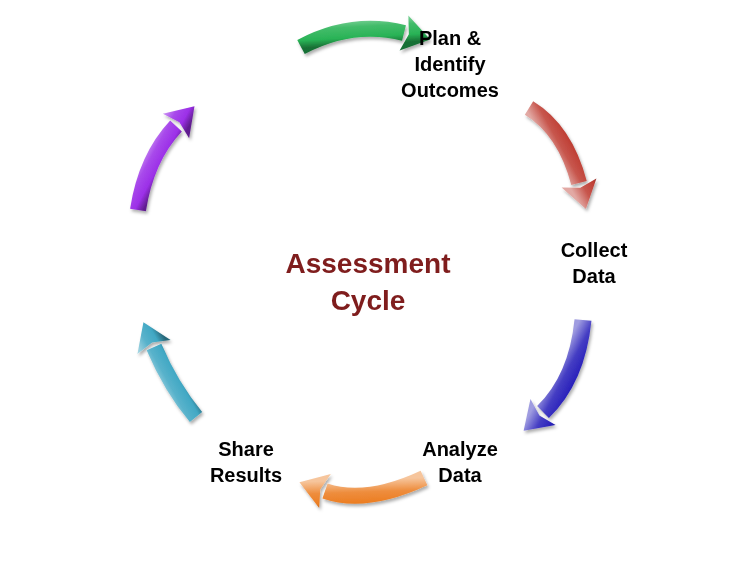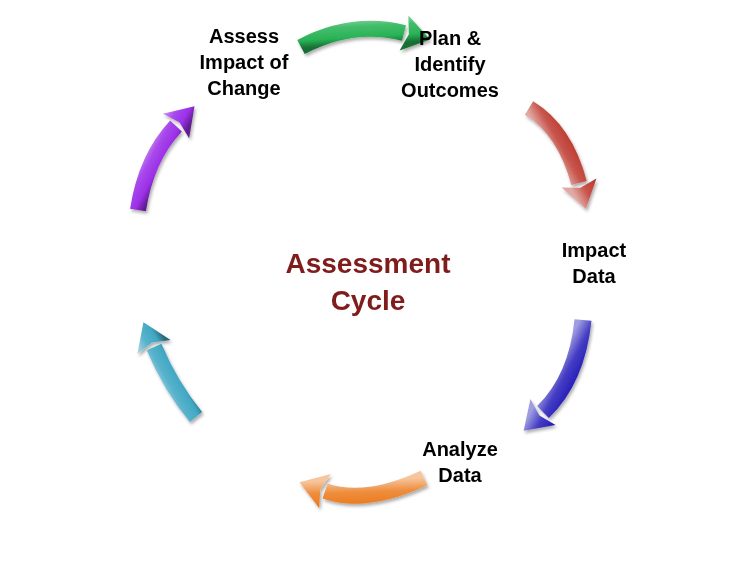--- a/index.html
+++ b/index.html
@@ -113,27 +113,26 @@
     <g filter="url(#arrowShadow)">
         <path d="M196 417 Q171 387 154 347" fill="none" stroke="url(#grad-arrow-share-to-identify)" stroke-width="16" stroke-linecap="butt"></path>
         <polygon points="170.56595653225253,339.9594684737927 143.43920271068902,322.1510652016212 137.43404346774747,354.0405315262073 152.04429679827575,342.3983454077076" fill="url(#grad-arrow-share-to-identify)"></polygon>
       </g>
     <g filter="url(#arrowShadow)">
         <path d="M138 210 Q146 158 176 126" fill="none" stroke="url(#grad-arrow-identify-to-assess)" stroke-width="16" stroke-linecap="butt"></path>
         <polygon points="189.13166967452153,138.31094031986393 194.4664104797959,106.3024954882177 162.86833032547847,113.68905968013607 179.41970564440666,122.35231397929958" fill="url(#grad-arrow-identify-to-assess)"></polygon>
       </g>
   </svg>
 
-  <div class="stage pos-assess">Assess
-Impact of
-Change</div>
   <div class="stage pos-plan">Plan &amp;
 Identify
 Outcomes</div>
-  <div class="stage pos-collect">Impact
+  <div class="stage pos-collect">Collect
 Data</div>
   <div class="stage pos-analyze">Analyze
 Data</div>
+  <div class="stage pos-share">Share
+Results</div>
 
   <div class="center-title pos-title">Assessment
 Cycle</div>
 
 </div>
 
 </body></html>

